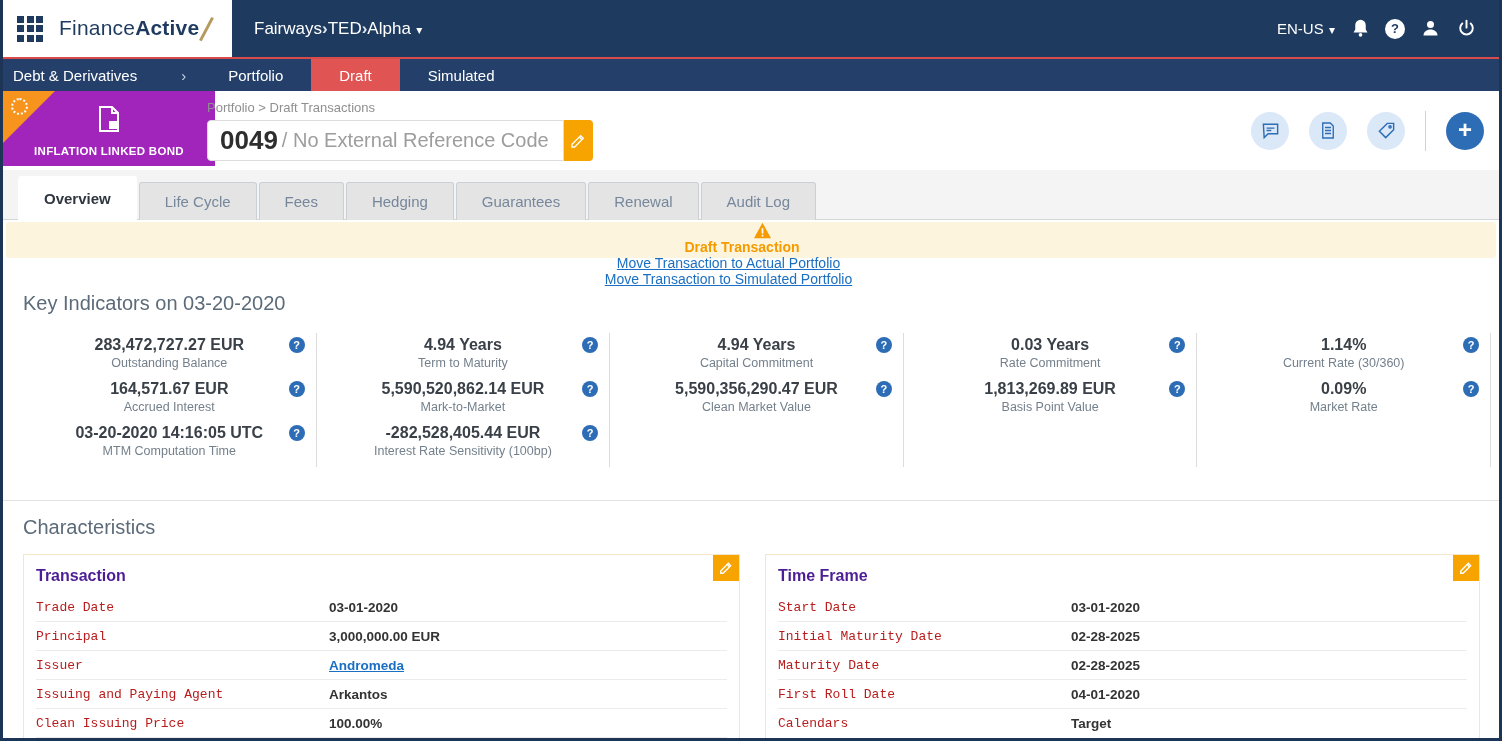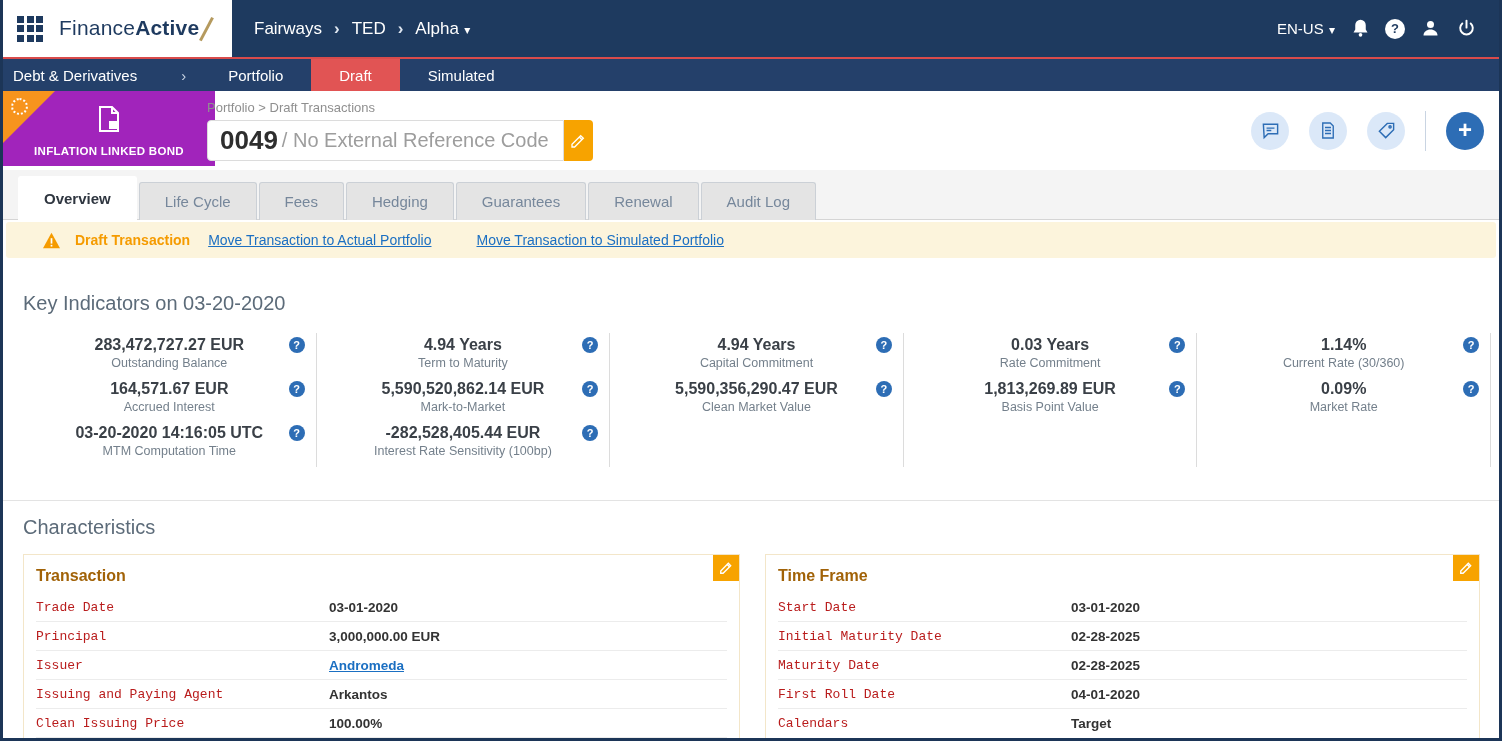--- a/index.html
+++ b/index.html
@@ -10,21 +10,21 @@
           border-bottom:3px solid #1c3557; background:#fff; }
 
   
   .topbar { height:57px; background:#1e3a5f; display:flex; align-items:center; }
   .logo-box { width:229px; height:57px; background:#fff; display:flex; align-items:center; padding-left:14px; flex:none; }
   .grid-icon { width:26px; height:26px; display:grid; grid-template-columns:repeat(3,7px); grid-template-rows:repeat(3,7px); gap:2.5px; cursor:pointer; }
   .grid-icon span { background:#1e3a5f; }
   .logo-text { margin-left:16px; font-size:21px; color:#1e3a5f; letter-spacing:.2px; white-space:nowrap; }
   .logo-text b { font-weight:bold; }
   .logo-slash { display:inline-block; width:2.5px; height:26px; background:#b59a5e; transform:rotate(28deg); margin-left:6px; vertical-align:-7px; }
-  .top-crumb { display:flex; align-items:center; gap:12px; margin-left:22px; color:#fff; font-size:17px; }
+  .top-crumb { display:flex; align-items:center; margin-left:22px; color:#fff; font-size:17px; }
   .top-crumb .sep { color:#dfe7f1; font-size:17px; font-weight:bold; }
   .top-crumb .crumb-item { cursor:pointer; }
   .caret { font-size:12px; color:#fff; margin-left:2px; }
   .topbar-right { margin-left:auto; display:flex; align-items:center; gap:14px; padding-right:22px; color:#fff; }
   .lang { font-size:15px; cursor:pointer; }
   .tb-ic { width:22px; height:22px; display:inline-flex; align-items:center; justify-content:center; cursor:pointer; }
   .help-circ { width:20px; height:20px; border-radius:50%; background:#fff; color:#1e3a5f; font-size:13px; font-weight:bold; display:flex; align-items:center; justify-content:center; cursor:pointer; }
   .red-line { height:2px; background:#d94b4b; }
 
   
@@ -54,42 +54,42 @@
   .act-div { width:1px; height:40px; background:#c9d4e2; }
   .plus-glyph { color:#fff; font-size:24px; font-weight:bold; line-height:1; margin-top:-2px; }
 
   
   .tabstrip { position:relative; height:50px; background:#f4f4f4; display:flex; align-items:flex-end; padding-left:15px; }
   .tabstrip .baseline { position:absolute; left:0; right:0; bottom:0; height:1px; background:#d5d5d5; }
   .tab { position:relative; z-index:1; height:38px; display:flex; align-items:center; padding:0 25px; background:#e4e4e4; border:1px solid #cbd0d6; border-bottom:none; border-radius:3px 3px 0 0; margin-right:2px; font-size:15px; color:#76879b; cursor:pointer; }
   .tab.active { height:44px; background:#fff; border-color:#fff; font-weight:bold; color:#2f3640; }
 
   
-  .banner { height:36px; margin:2px 3px 0 3px; background:#fcf4dc; border-radius:3px; display:flex; align-items:center; font-size:14px; }
+  .banner { height:36px; margin:2px 3px 0 3px; background:#fcf4dc; border-radius:3px; display:flex; align-items:center; font-size:14px;flex-direction:column; }
   .warn-ic { margin:0 14px 0 36px; display:flex; }
   .banner .status { color:#f59b00; font-weight:bold; margin-right:18px; }
   .banner a { color:#1b6fc2; text-decoration:underline; margin-right:45px; cursor:pointer; }
 
   
   .ki-title, .char-title { font-size:20px; color:#5c6b79; font-weight:400; }
   .ki-section { padding:34px 0 0 0; }
   .ki-section .ki-title { margin-left:20px; }
   .ki-grid { display:grid; grid-template-columns:repeat(5,1fr); margin:18px 8px 0 20px; }
   .ki-col { border-right:1px solid #dcdcdc; padding-top:2px; }
   .ki-item { position:relative; text-align:center; padding:0 36px; margin-bottom:7px; }
   .ki-value { font-size:16px; font-weight:bold; color:#3a4047; line-height:20px; }
   .ki-label { font-size:12.5px; color:#74808c; line-height:17px; }
   .qmark { position:absolute; right:11px; top:2px; width:16px; height:16px; border-radius:50%; background:#2d6db5; color:#fff; font-size:11px; font-weight:bold; line-height:16px; text-align:center; cursor:pointer; }
 
   
   .char-section { margin-top:33px; border-top:1px solid #e3e3e3; padding:15px 0 0 0; }
   .char-section .char-title { margin-left:20px; }
   .cards { display:flex; gap:25px; margin:15px 19px 0 20px; align-items:flex-start; }
   .card { position:relative; flex:1; border:1px solid #f3e6c9; background:#fff; }
-  .card-head { font-size:16px; font-weight:bold; color:#a16207; padding:12px 8px 8px 12px; }
+  .card-head { font-size:16px; font-weight:bold; color:#4c1d95; padding:12px 8px 8px 12px; }
   .card-edit { position:absolute; top:0; right:0; width:26px; height:26px; background:#f7a300; border:none; display:flex; align-items:center; justify-content:center; cursor:pointer; }
   .crow { display:flex; align-items:center; height:29px; margin:0 12px; border-bottom:1px solid #ececec; }
   .crow:last-child { border-bottom:none; }
   .crow .lbl { width:293px; flex:none; font-size:13px; color:#b91c1c;font-family:Liberation Mono, monospace; }
   .crow .val { font-size:13.5px; font-weight:bold; color:#333; }
   .crow .val.link { color:#1b6fc2; text-decoration:underline; cursor:pointer; }
   .right-col { flex:1; display:flex; flex-direction:column; gap:4px; }
   svg { display:block; }
 </style>
 </head>

